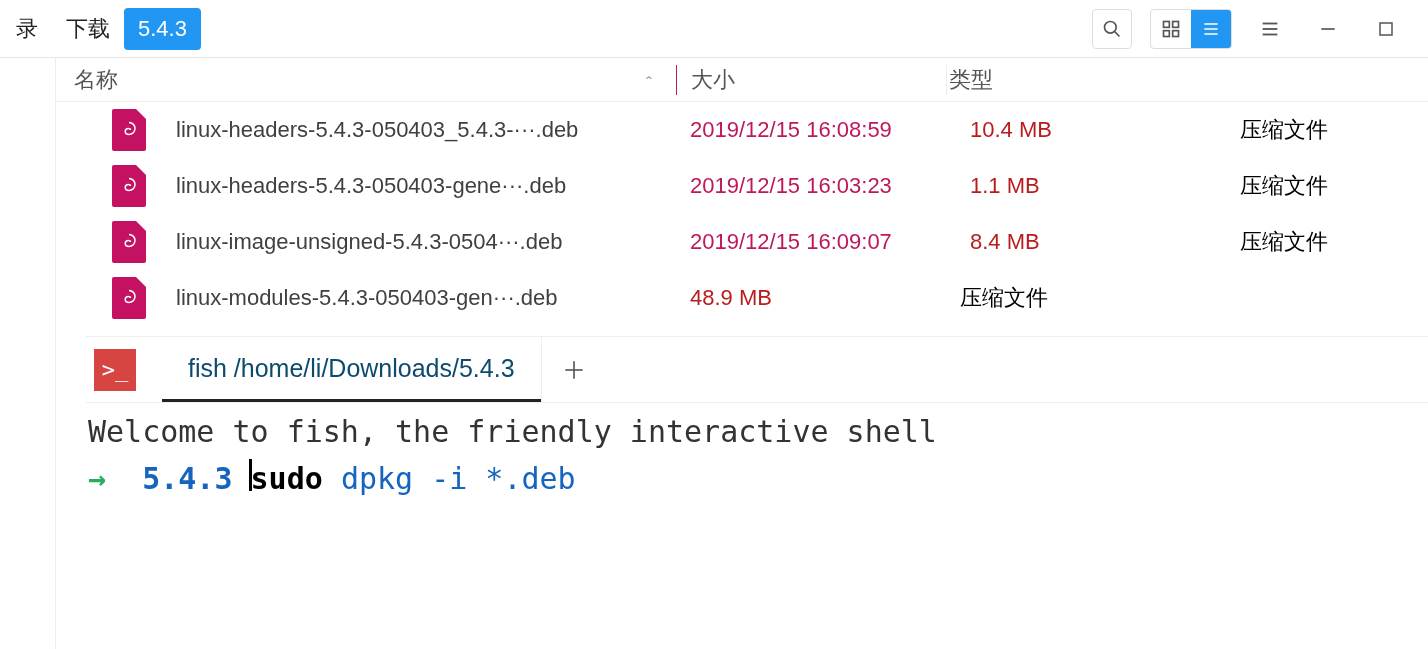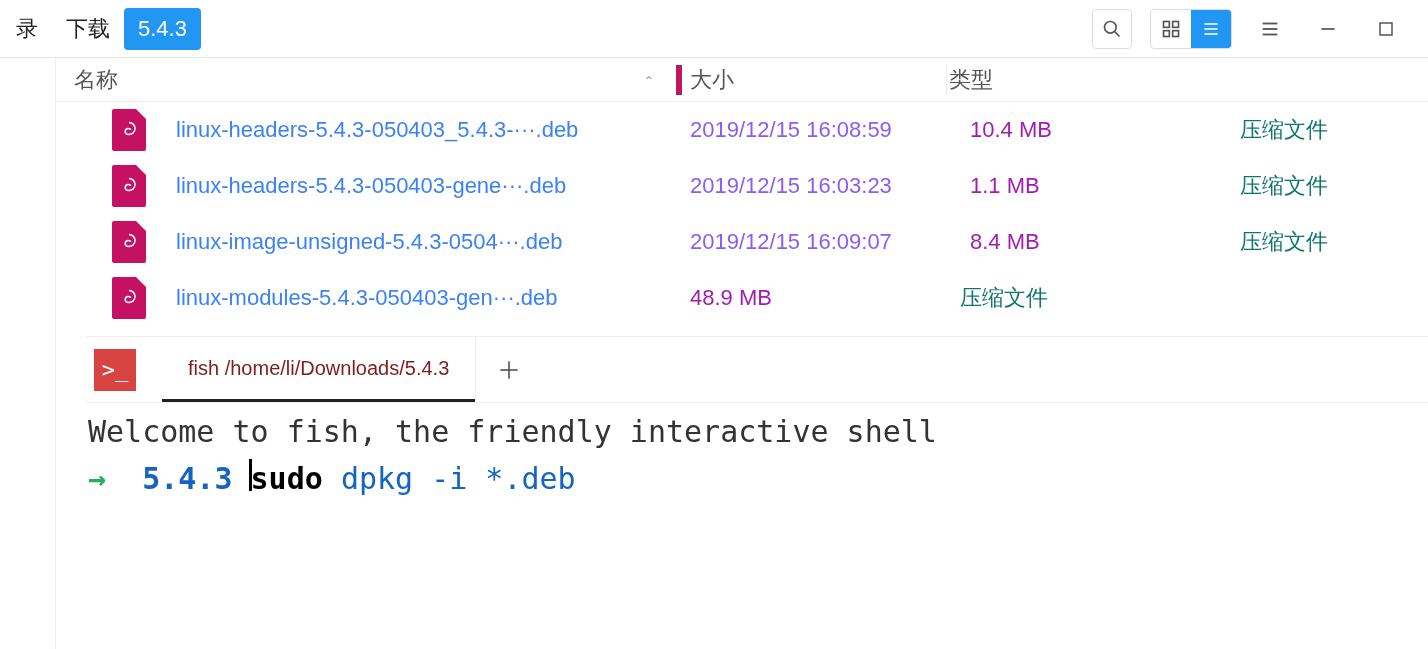--- a/index.html
+++ b/index.html
@@ -84,36 +84,36 @@
     display: flex;
     align-items: center;
     height: 44px;
     border-bottom: 1px solid #eee;
     color: #555;
     font-size: 22px;
   }
   .col-name { flex: 0 0 620px; padding-left: 18px; display:flex; align-items:flex-end; }
   .col-name .sort { margin-left: auto; margin-right: 24px; color:#999; font-size:18px; }
   .col-mtime { flex: 0 0 280px; border-left:1px solid #eee; padding-left:14px; }
-  .col-size  { flex: 0 0 270px; border-left:6px solid #be185d; padding-left:8px; }
+  .col-size  { flex: 0 0 270px; border-left:1px solid #be185d; padding-left:14px; }
   .col-type  { flex: 1; border-left:1px solid #eee; padding-left:2px; }
 
   .rows { }
   .row {
     display: flex;
     align-items: center;
     height: 56px;
     color: #555;
     font-size: 22px;
   }
   .cell-name { flex: 0 0 620px; display:flex; align-items:center; padding-left: 56px; gap: 30px; overflow:hidden; }
-  .cell-mtime { flex: 0 0 280px; padding-left:14px; color:#8b5cf6; }
-  .cell-size  { flex: 0 0 270px; padding-left:14px; color:#a21caf; }
-  .cell-type  { flex: 1; padding-left:14px; color:#0f766e; }
-  .fname { white-space: nowrap; overflow:hidden; text-overflow:ellipsis; color:#3b82f6; }
+  .cell-mtime { flex: 0 0 280px; padding-left:14px; color:#be185d; }
+  .cell-size  { flex: 0 0 270px; padding-left:14px; color:#b91c1c; }
+  .cell-type  { flex: 1; padding-left:14px; color:#000000; }
+  .fname { white-space: nowrap; overflow:hidden; text-overflow:ellipsis; color:#404040; }
 
   .deb-icon {
     width: 34px; height: 42px; flex: 0 0 34px;
     background: #c51162;
     position: relative;
     border-radius: 2px;
     display:flex; align-items:center; justify-content:center;
   }
   .deb-icon::before {
     content:"";
@@ -146,22 +146,22 @@
     display:flex; align-items:center; justify-content:center;
     font-family: monospace;
     font-size: 22px;
     margin: 0 26px 0 8px;
   }
   .term-tab {
     height: 100%;
     display:flex; align-items:center;
     padding: 0 26px;
     border-bottom: 3px solid #222;
-    font-size: 20px;
-    color:#7f1d1d;
+    font-size: 25px;
+    color:#0c4a6e;
     cursor:pointer;
   }
   .term-newtab {
     width: 66px; height:100%;
     display:flex; align-items:center; justify-content:center;
     border-left:1px solid #eee;
     cursor:pointer;
   }
   .term-body {
     font-family: "Consolas", "Menlo", monospace;

